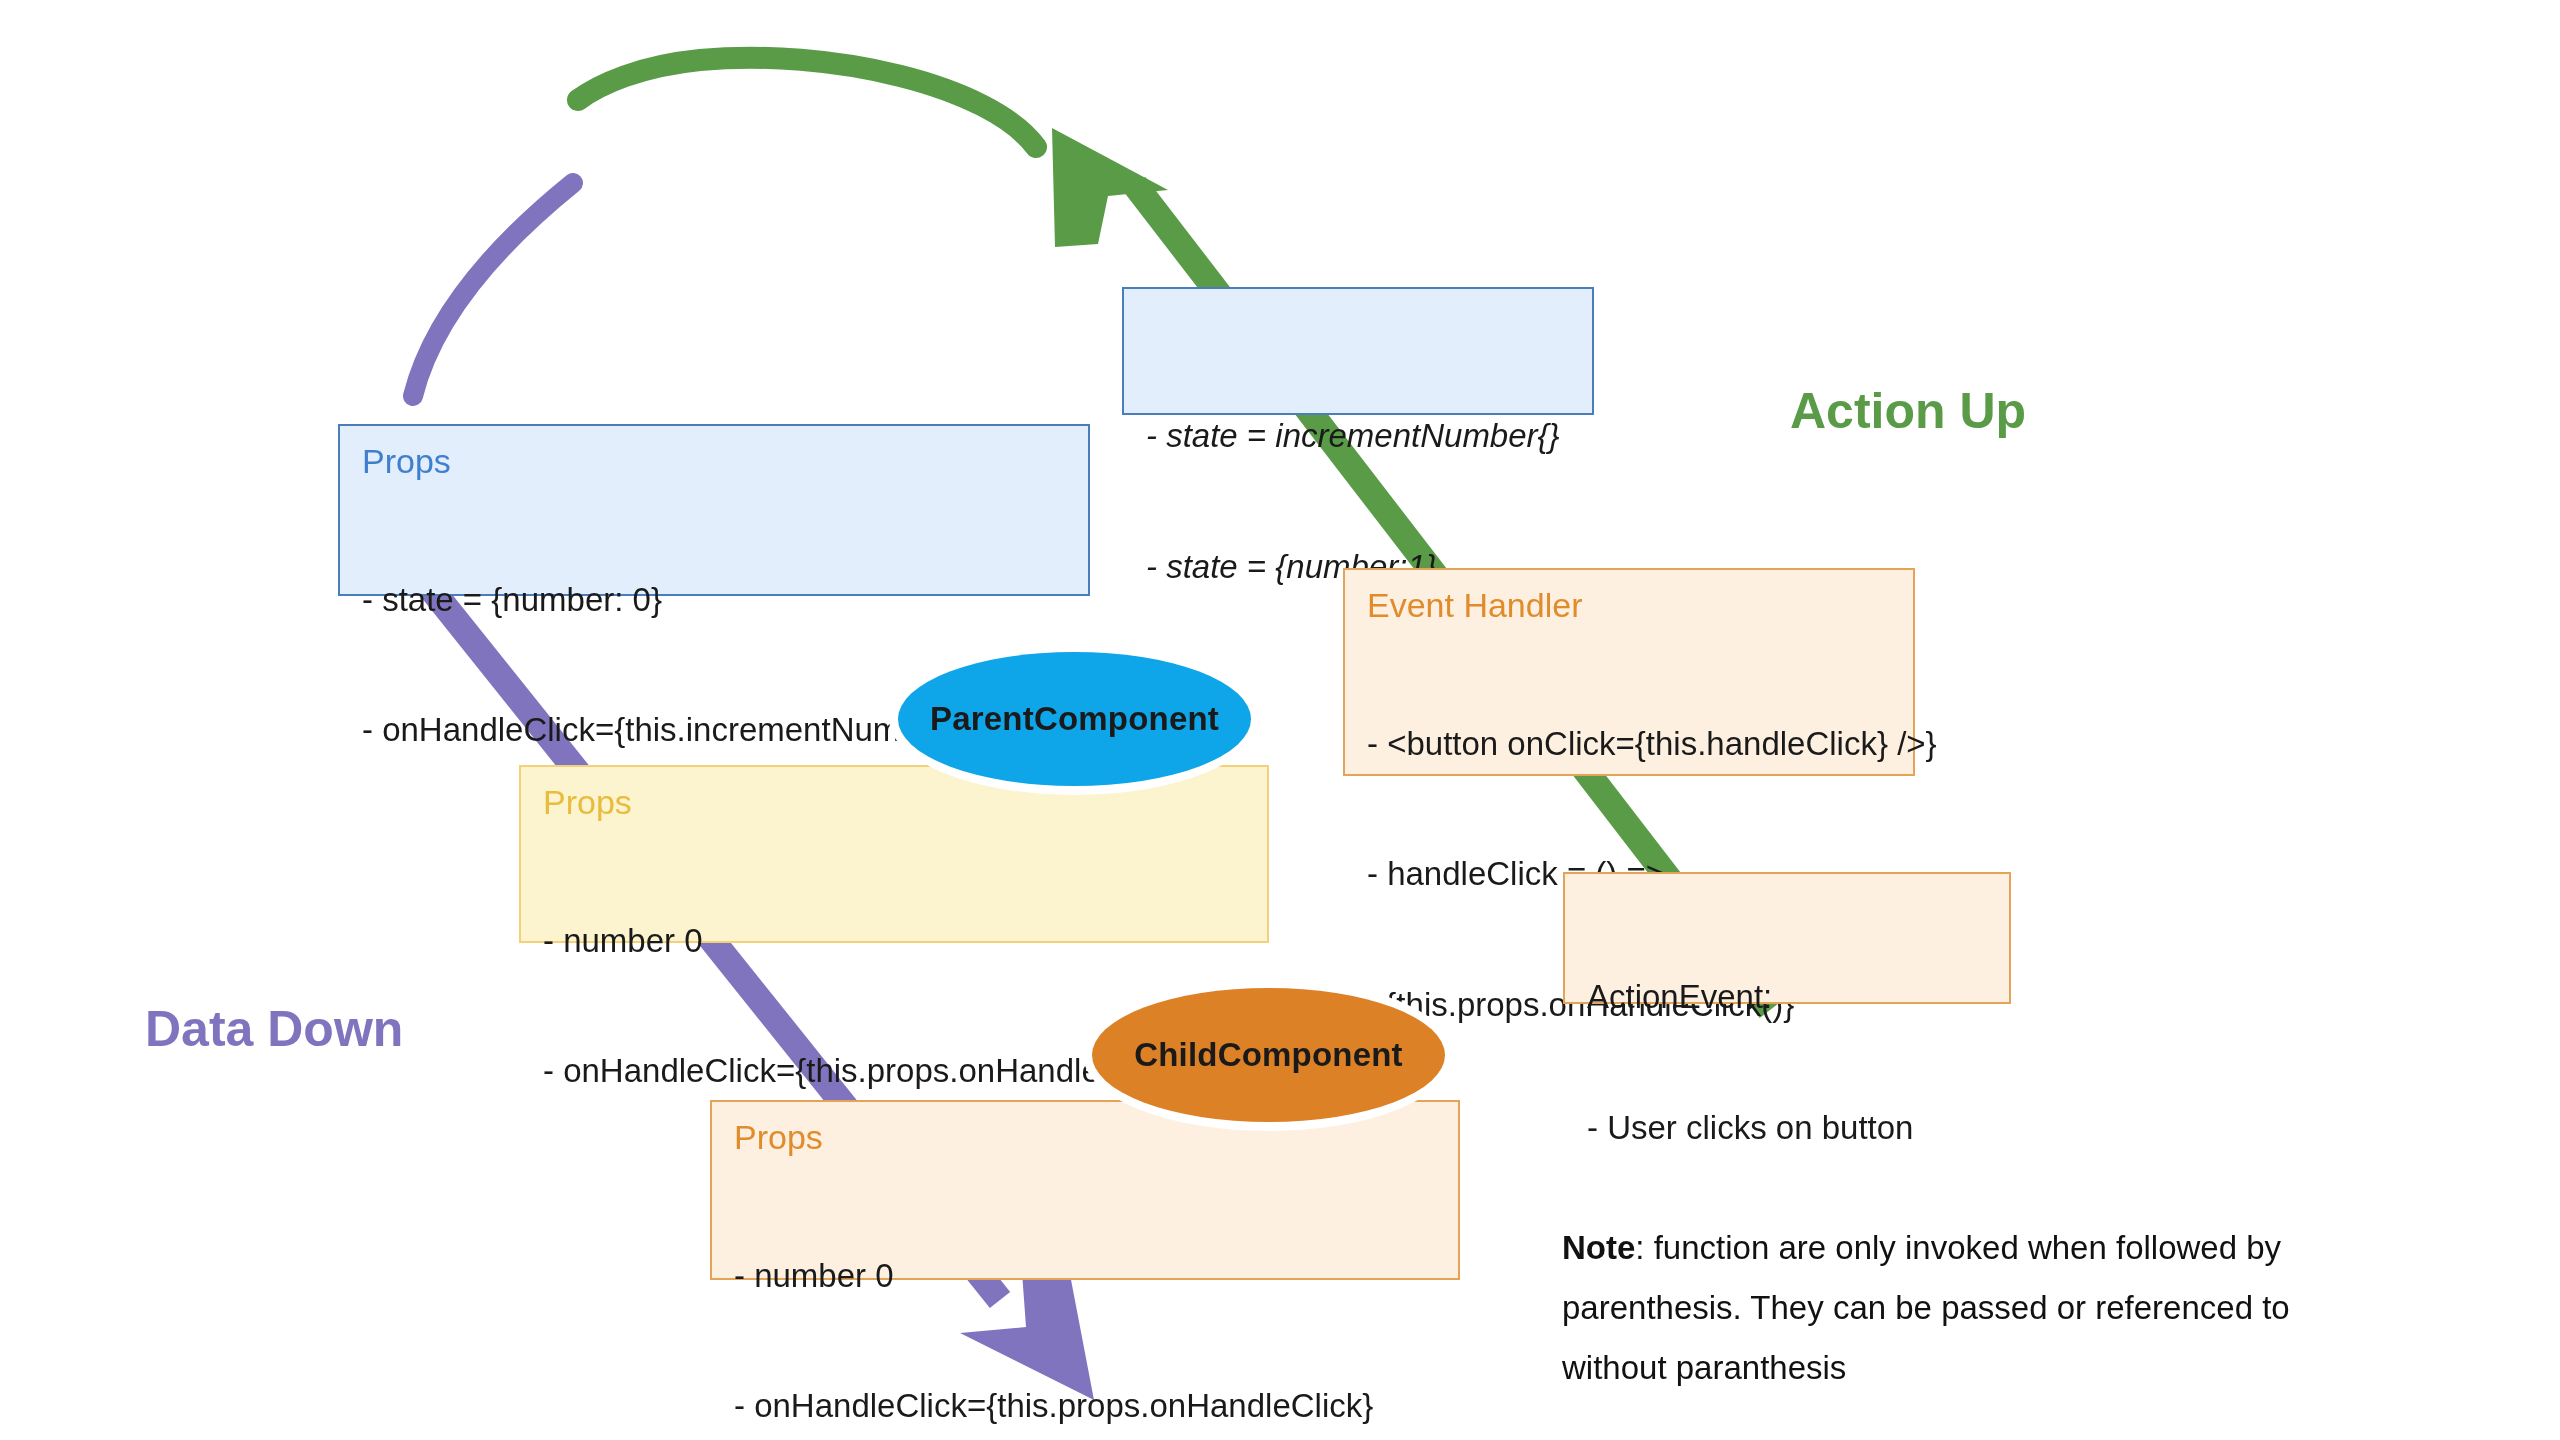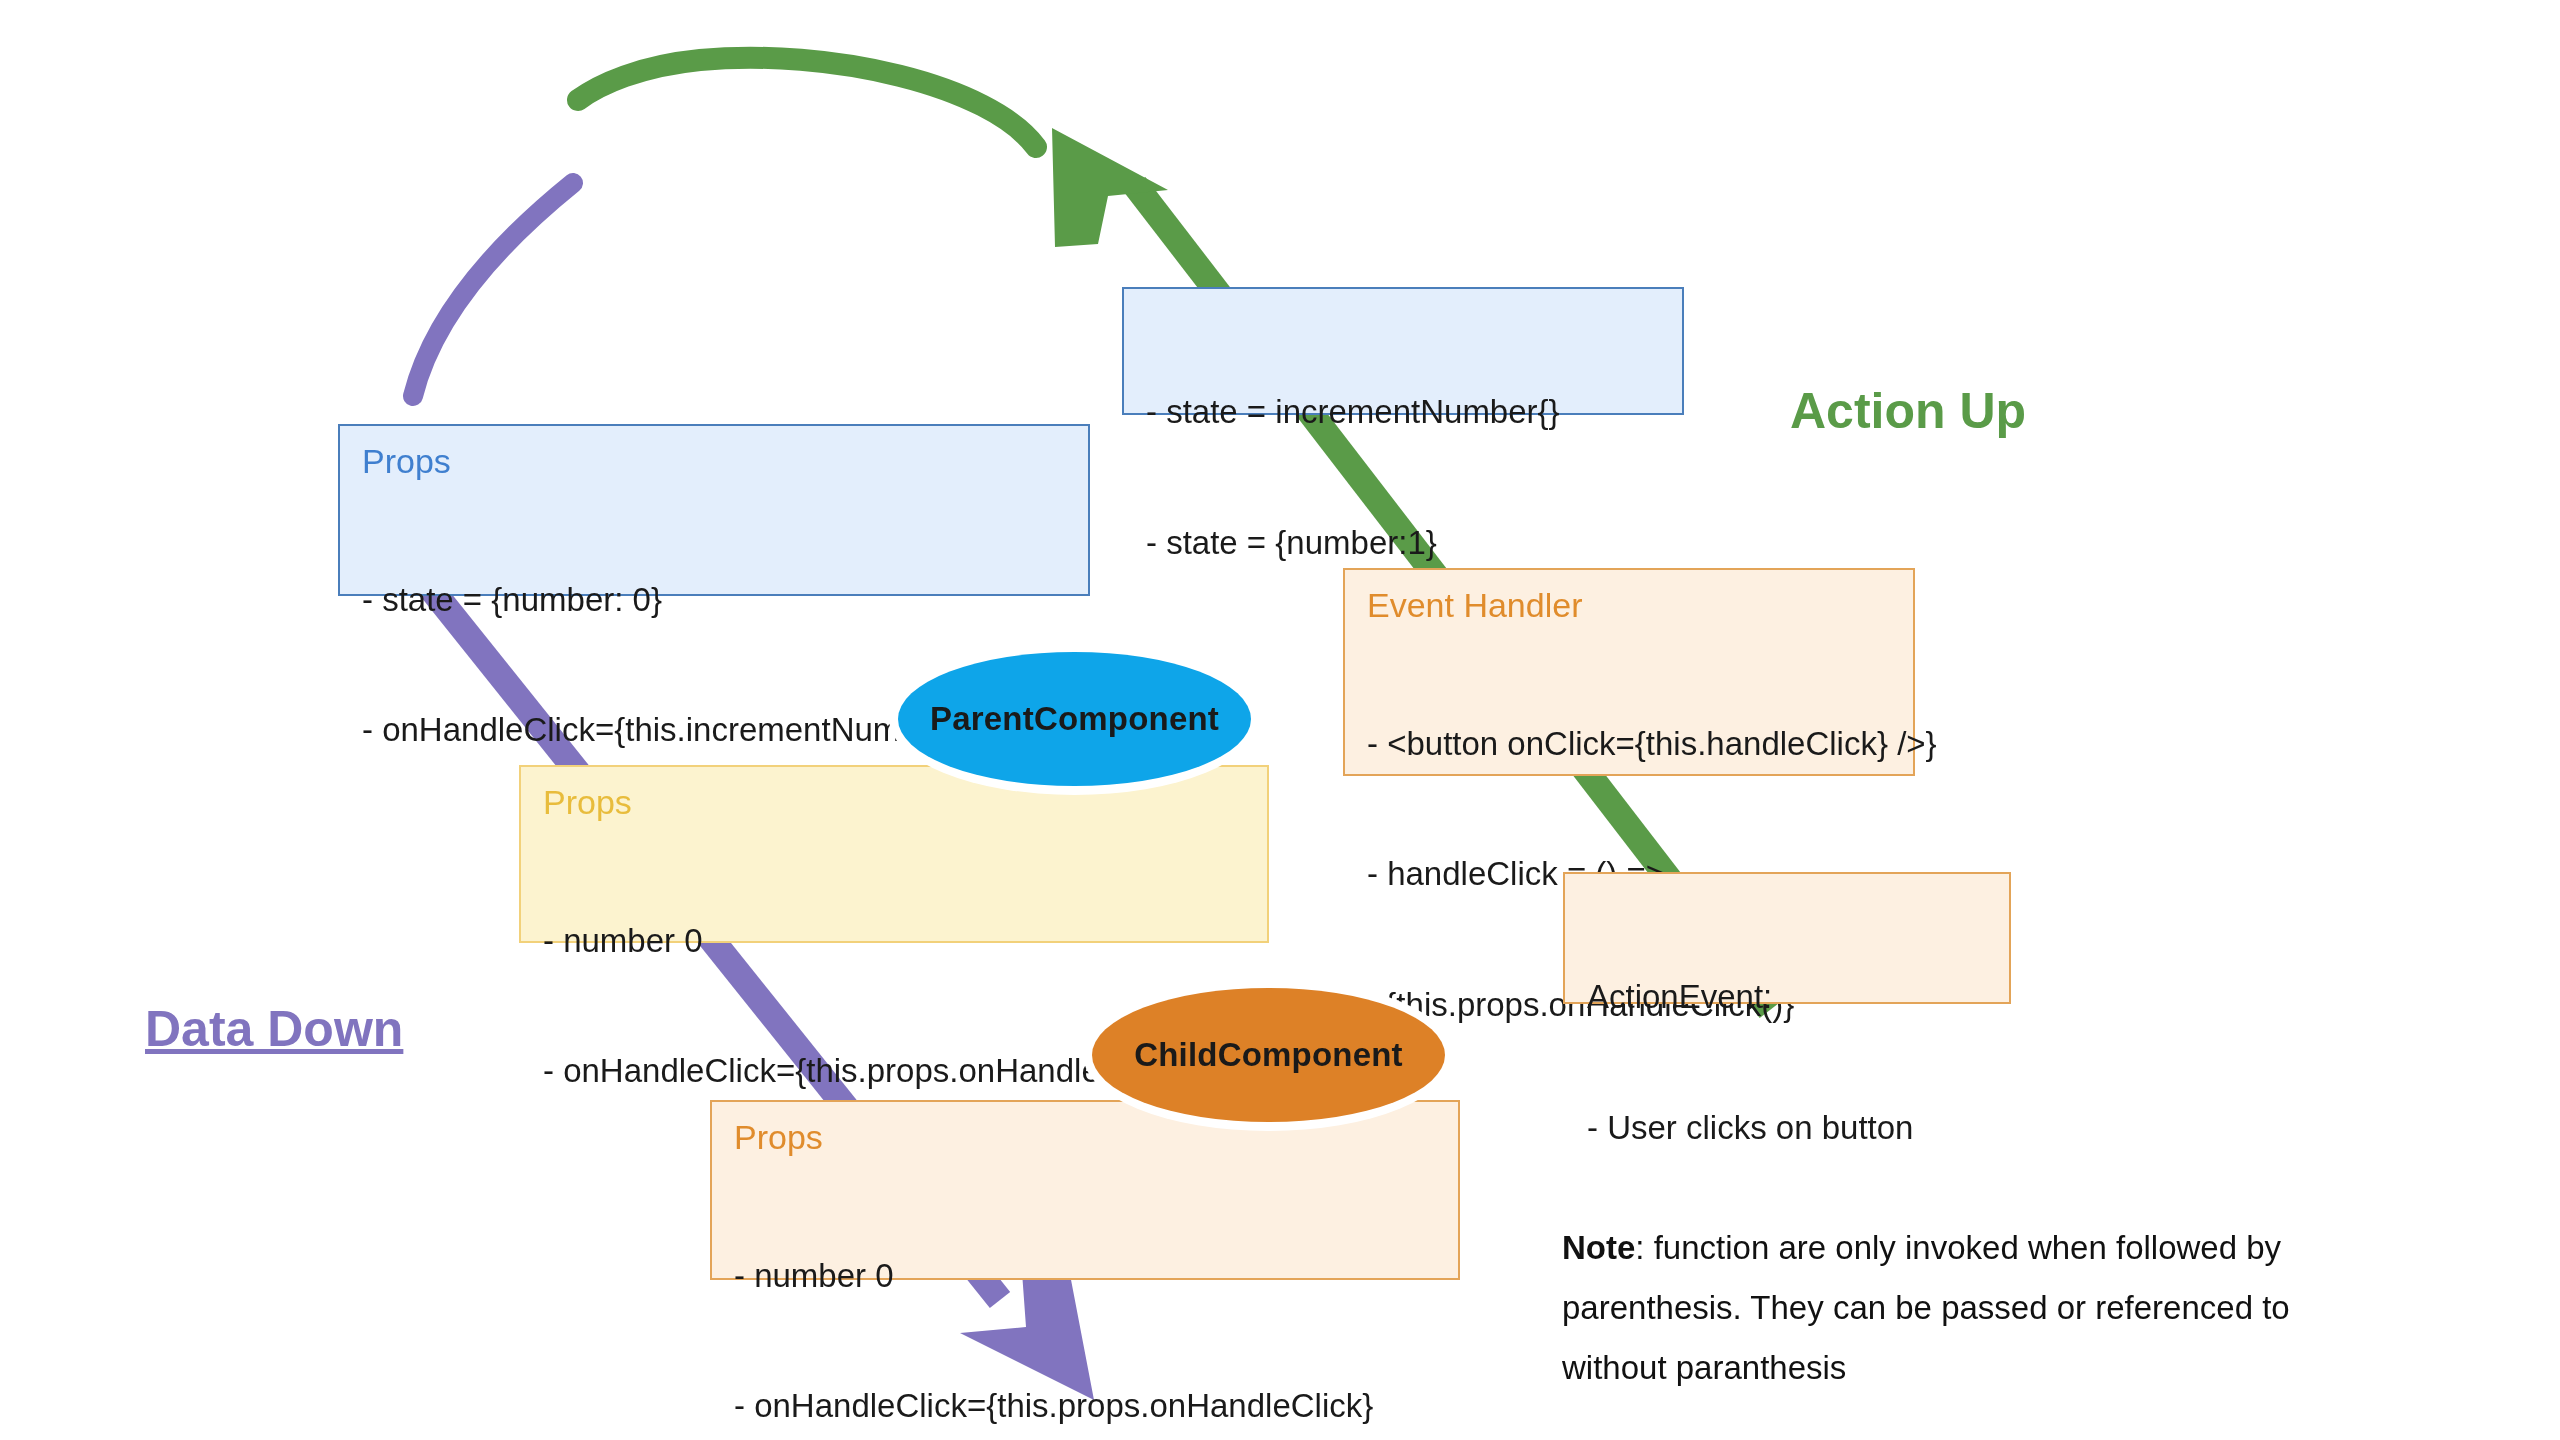--- a/index.html
+++ b/index.html
@@ -99,21 +99,21 @@
 
   
   .flow-label {
     position: absolute;
     font-size: 50px;
     font-weight: bold;
     z-index: 5;
     white-space: nowrap;
   }
   .flow-action-up { color: #5a9b48; }
-  .flow-data-down { color: #8174bf; text-decoration: underline; }
+  .flow-data-down { color: #8174bf; }
 
   
   .note {
     position: absolute;
     z-index: 5;
     font-size: 33px;
     line-height: 1.82;
     color: #111111;
     width: 830px;
   }
@@ -140,21 +140,21 @@
   </svg>
 
   <div class="box box-blue" style="left:338px; top:424px; width:752px; height:172px;">
     <div class="hdr">Props</div>
     <div class="lines">
       <span class="ln">- state = {number: 0}</span>
       <span class="ln">- onHandleClick={this.incrementNumber}</span>
     </div>
   </div>
 
-  <div class="box box-blue-plain" style="left:1122px; top:287px; width:562px; height:128px; padding-top:14px;">
+  <div class="box box-blue-plain" style="left:1122px; top:287px; width:472px; height:128px; padding-top:38px;font-style:italic;">
     <div class="lines">
       <span class="ln">- state = incrementNumber{}</span>
       <span class="ln">- state = {number:1}</span>
     </div>
   </div>
 
   <div class="box box-orange" style="left:1343px; top:568px; width:572px; height:208px;">
     <div class="hdr">Event Handler</div>
     <div class="lines">
       <span class="ln">- &lt;button onClick={this.handleClick} /&gt;}</span>

